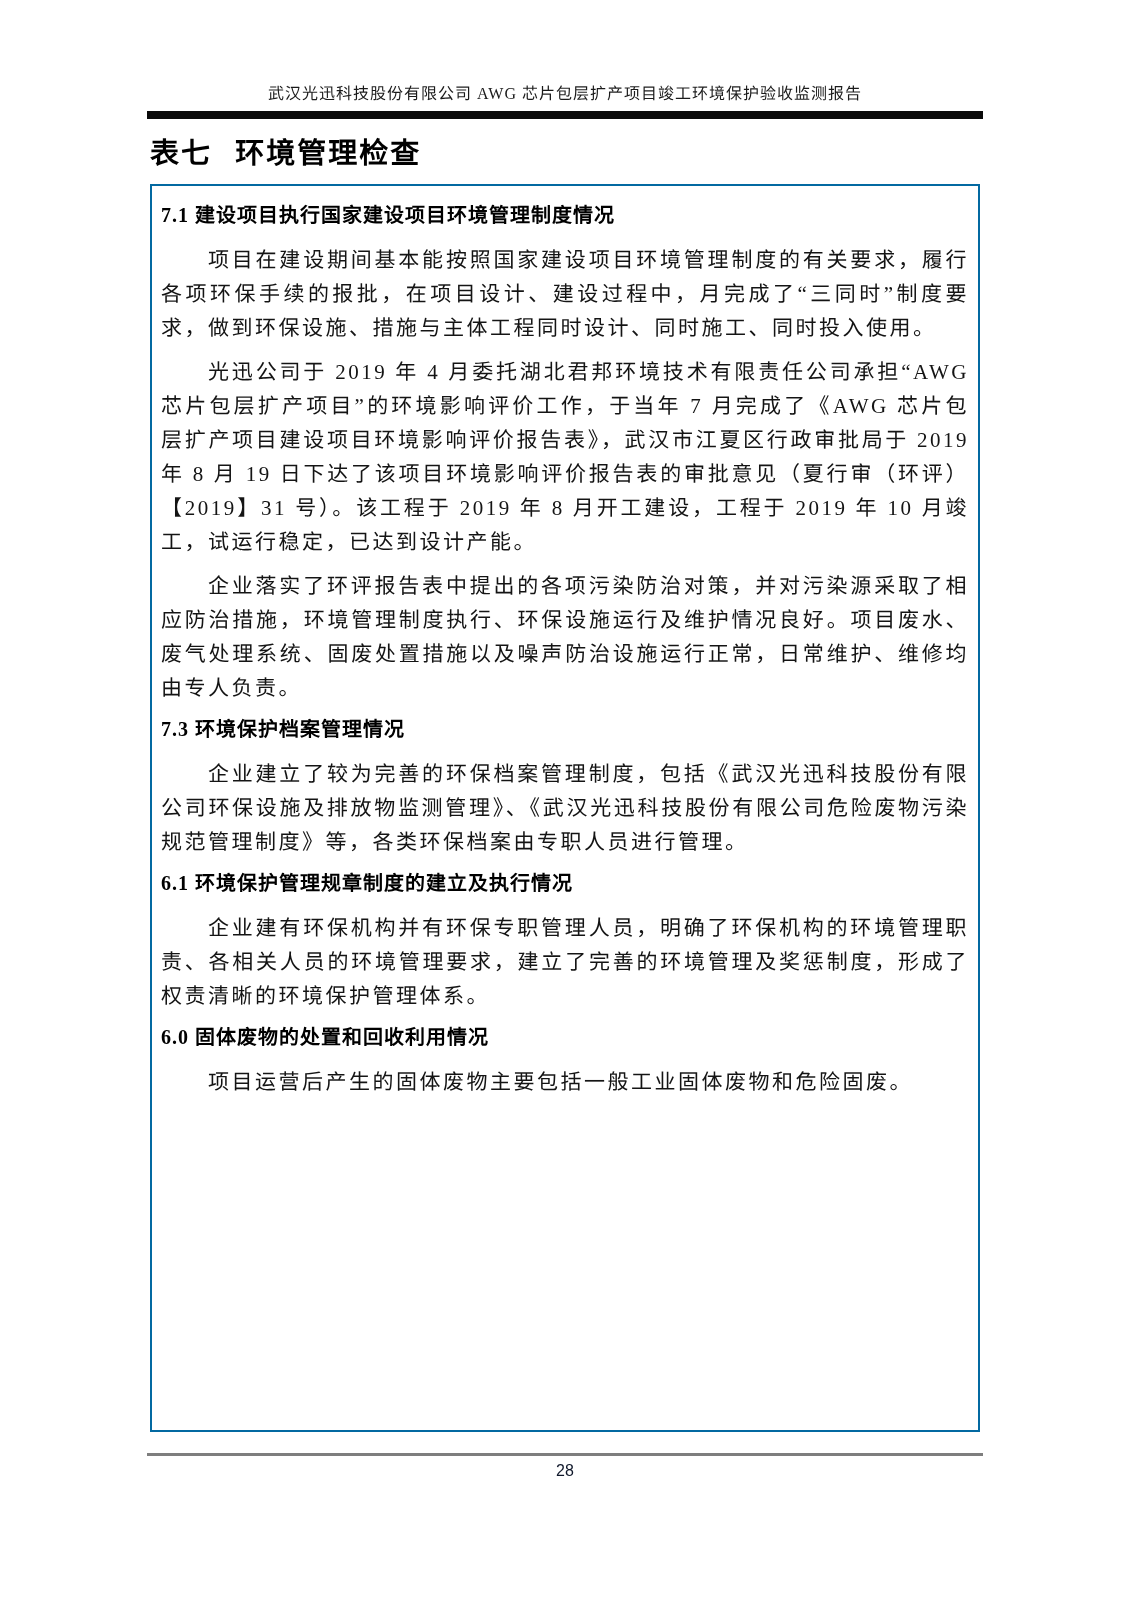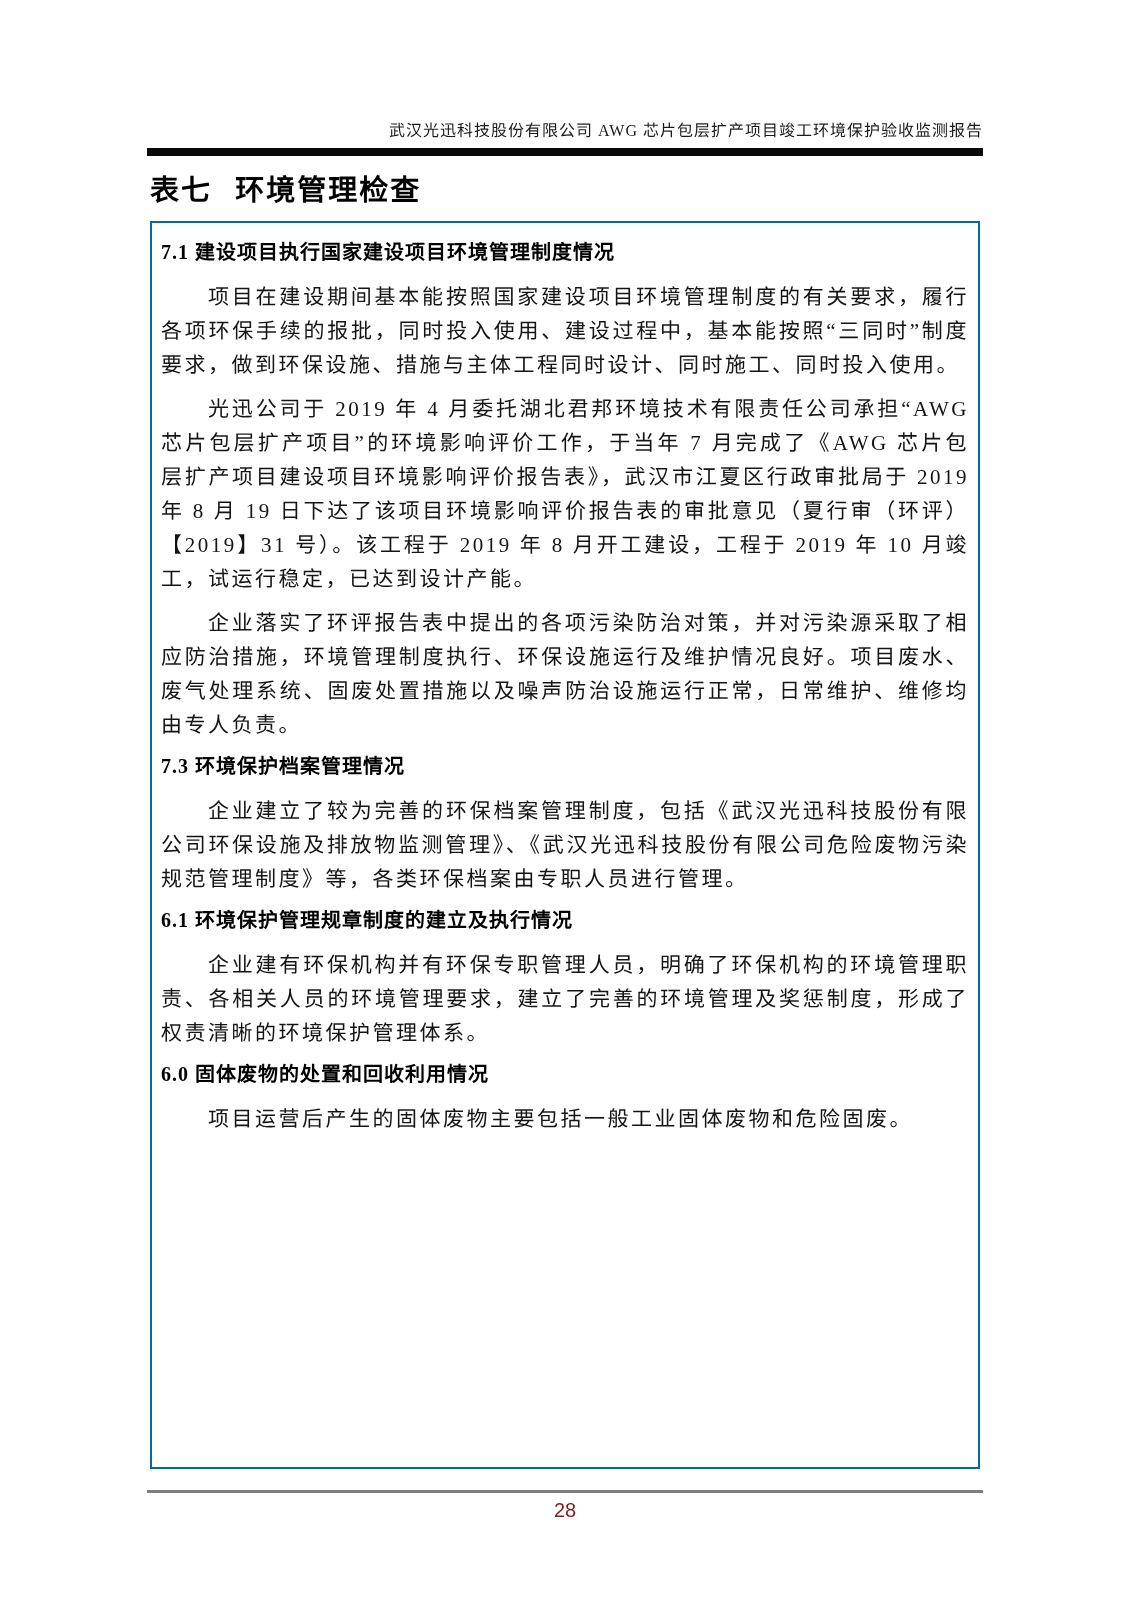--- a/index.html
+++ b/index.html
@@ -11,22 +11,22 @@
     background: #ffffff;
     color: #111111;
     font-family: "Liberation Serif", "DejaVu Serif", serif;
     overflow: hidden;
   }
   .content {
     margin-left: 147px;
     width: 836px;
   }
   .doc-header {
-    padding-top: 120px;
-    text-align: right;
+    padding-top: 83px;
+    text-align: center;
     font-size: 16px;
     line-height: 22px;
     letter-spacing: 1px;
     color: #1a1a1a;
     white-space: nowrap;
   }
   .header-rule {
     margin-top: 6px;
     height: 4px;
     border-top: 3px solid #0a0a0a;
@@ -69,41 +69,41 @@
     color: #141414;
   }
   .footer-rule {
     margin-top: 21px;
     height: 3px;
     background: #7e7e7e;
   }
   .page-number {
     margin-top: 6px;
     text-align: center;
-    font-size: 20px;
+    font-size: 16px;
     font-family: "Liberation Sans", "DejaVu Sans", sans-serif;
-    color: #7f1d1d;
+    color: #0f172a;
   }
 </style>
 </head>
 <body>
 
 <div class="page">
   <div class="content">
 
     <div class="doc-header">武汉光迅科技股份有限公司 AWG 芯片包层扩产项目竣工环境保护验收监测报告</div>
     <div class="header-rule"></div>
 
     <h1 class="doc-title">表七 环境管理检查</h1>
 
     <div class="box">
 
       <div>
         <div class="sec-heading">7.1 建设项目执行国家建设项目环境管理制度情况</div>
-        <p class="sec-para">项目在建设期间基本能按照国家建设项目环境管理制度的有关要求，履行各项环保手续的报批，同时投入使用、建设过程中，基本能按照“三同时”制度要求，做到环保设施、措施与主体工程同时设计、同时施工、同时投入使用。</p>
+        <p class="sec-para">项目在建设期间基本能按照国家建设项目环境管理制度的有关要求，履行各项环保手续的报批，在项目设计、建设过程中，月完成了“三同时”制度要求，做到环保设施、措施与主体工程同时设计、同时施工、同时投入使用。</p>
         <p class="sec-para">光迅公司于 2019 年 4 月委托湖北君邦环境技术有限责任公司承担“AWG 芯片包层扩产项目”的环境影响评价工作，于当年 7 月完成了《AWG 芯片包层扩产项目建设项目环境影响评价报告表》，武汉市江夏区行政审批局于 2019 年 8 月 19 日下达了该项目环境影响评价报告表的审批意见（夏行审（环评）【2019】31 号）。该工程于 2019 年 8 月开工建设，工程于 2019 年 10 月竣工，试运行稳定，已达到设计产能。</p>
       </div>
 
       <div>
         <p class="sec-para">企业落实了环评报告表中提出的各项污染防治对策，并对污染源采取了相应防治措施，环境管理制度执行、环保设施运行及维护情况良好。项目废水、废气处理系统、固废处置措施以及噪声防治设施运行正常，日常维护、维修均由专人负责。</p>
       </div>
 
       <div>
         <div class="sec-heading">7.3 环境保护档案管理情况</div>
         <p class="sec-para">企业建立了较为完善的环保档案管理制度，包括《武汉光迅科技股份有限公司环保设施及排放物监测管理》、《武汉光迅科技股份有限公司危险废物污染规范管理制度》等，各类环保档案由专职人员进行管理。</p>

